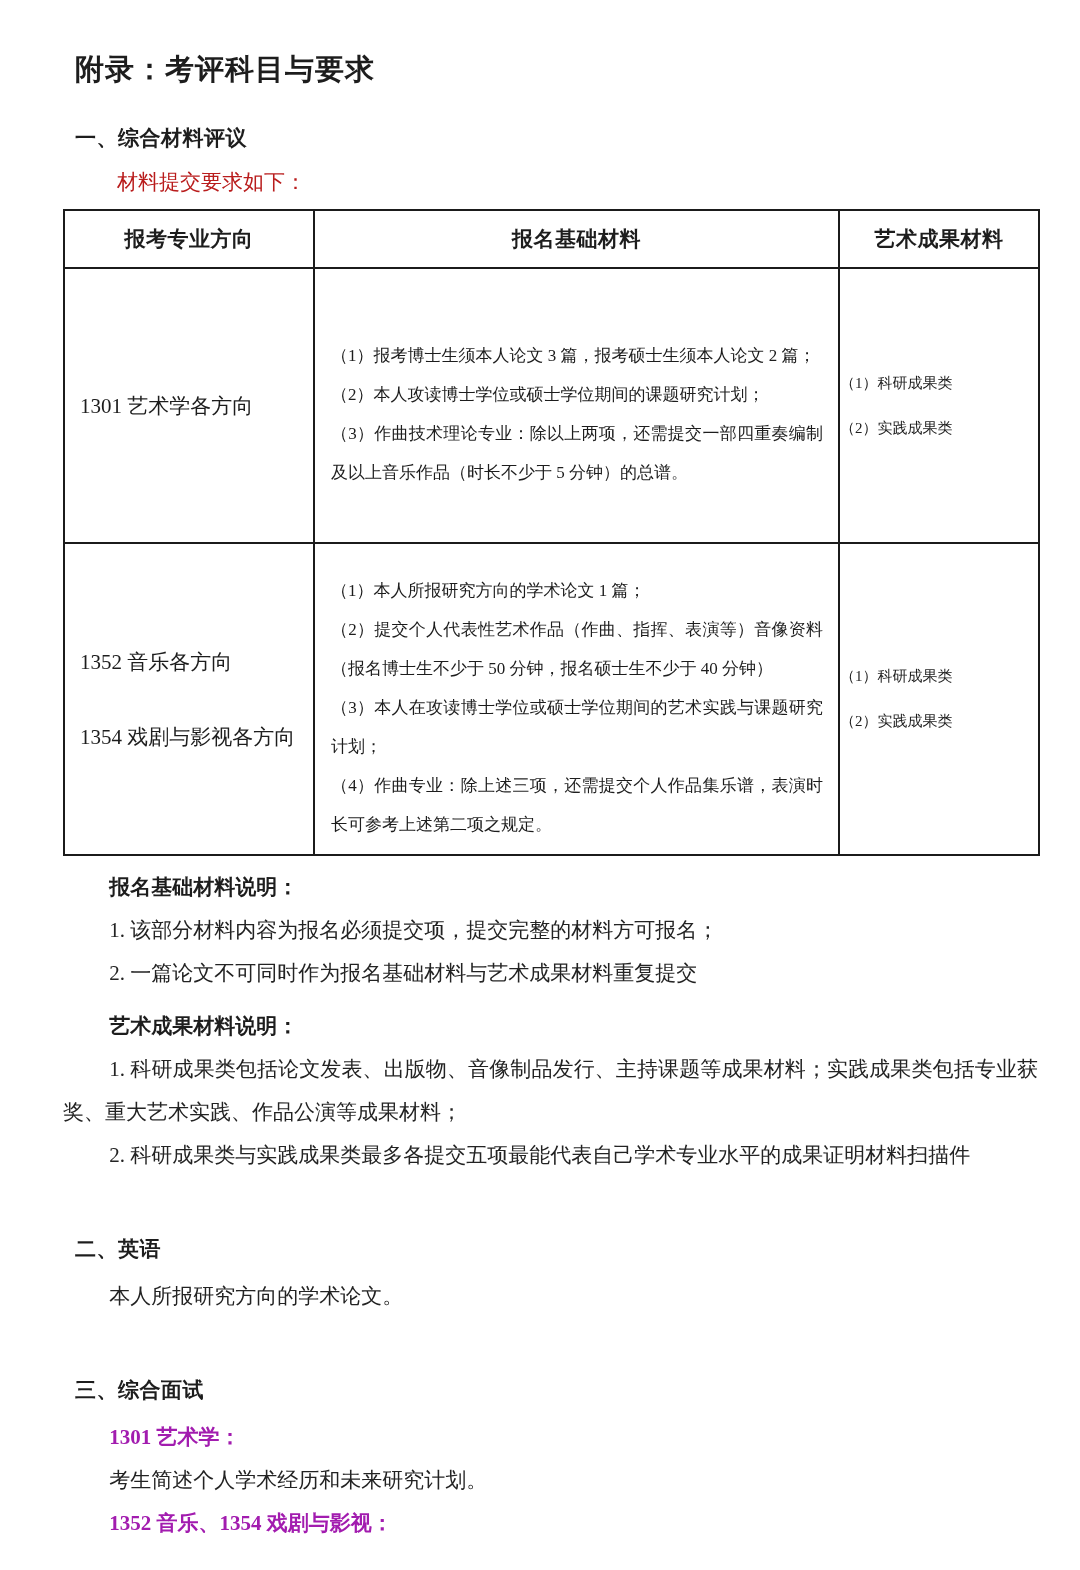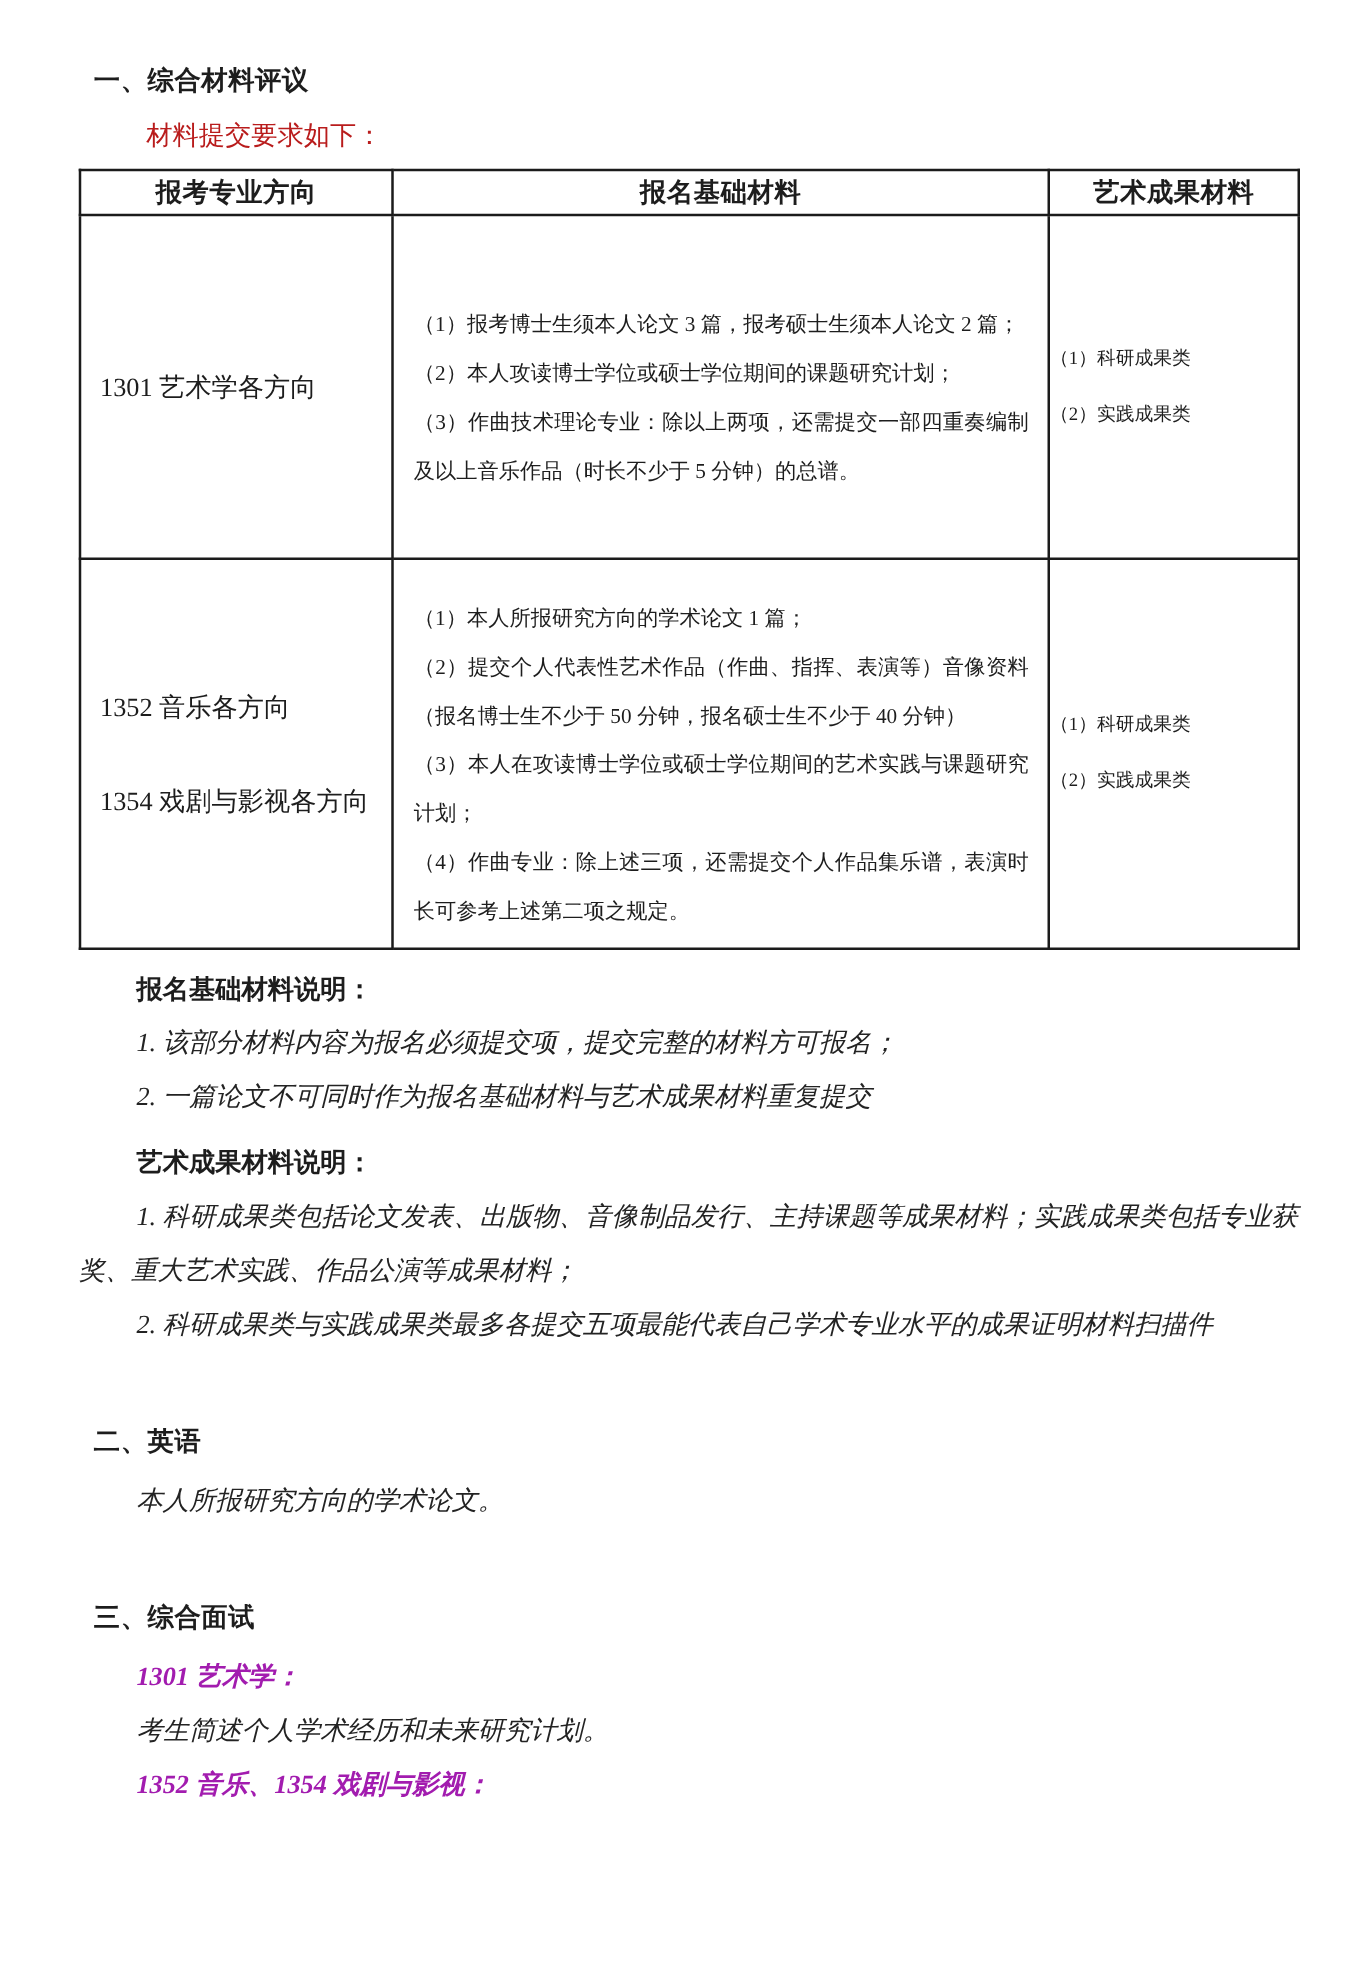--- a/index.html
+++ b/index.html
@@ -39,21 +39,21 @@
     border-collapse: collapse;
     table-layout: fixed;
     width: 975px;
   }
   table.materials th,
   table.materials td {
     border: 2px solid #1b1b1b;
     vertical-align: middle;
   }
   table.materials th {
-    height: 36px;
+    height: 58px;
     font-size: 21px;
     font-weight: bold;
     text-align: center;
     letter-spacing: 0.5px;
   }
   td.cell-dir {
     padding-left: 15px;
     font-size: 21px;
     border-radius: 10px;
   }
@@ -82,34 +82,34 @@
     line-height: 43px;
     margin-top: 10px;
   }
   .note {
     font-size: 21px;
     color: #232323;
     text-indent: 2.2em;
     line-height: 43px;
     text-align: justify;
     width: 975px;
-    font-style: italic;
   }
   .sec-block { margin-top: 58px; }
   .sec-block .sec-heading { margin-bottom: 12px; }
   .bold-line {
     font-weight: bold;
     color: #a21caf;
   }
 </style>
 </head>
 <body>
 
 <div class="page">
 
+  <h1 class="title">附录：考评科目与要求</h1>
 
   <h2 class="sec-heading">一、综合材料评议</h2>
   <p class="intro">材料提交要求如下：</p>
 
   <table class="materials">
     <colgroup>
       <col style="width:250px">
       <col style="width:525px">
       <col style="width:200px">
     </colgroup>

